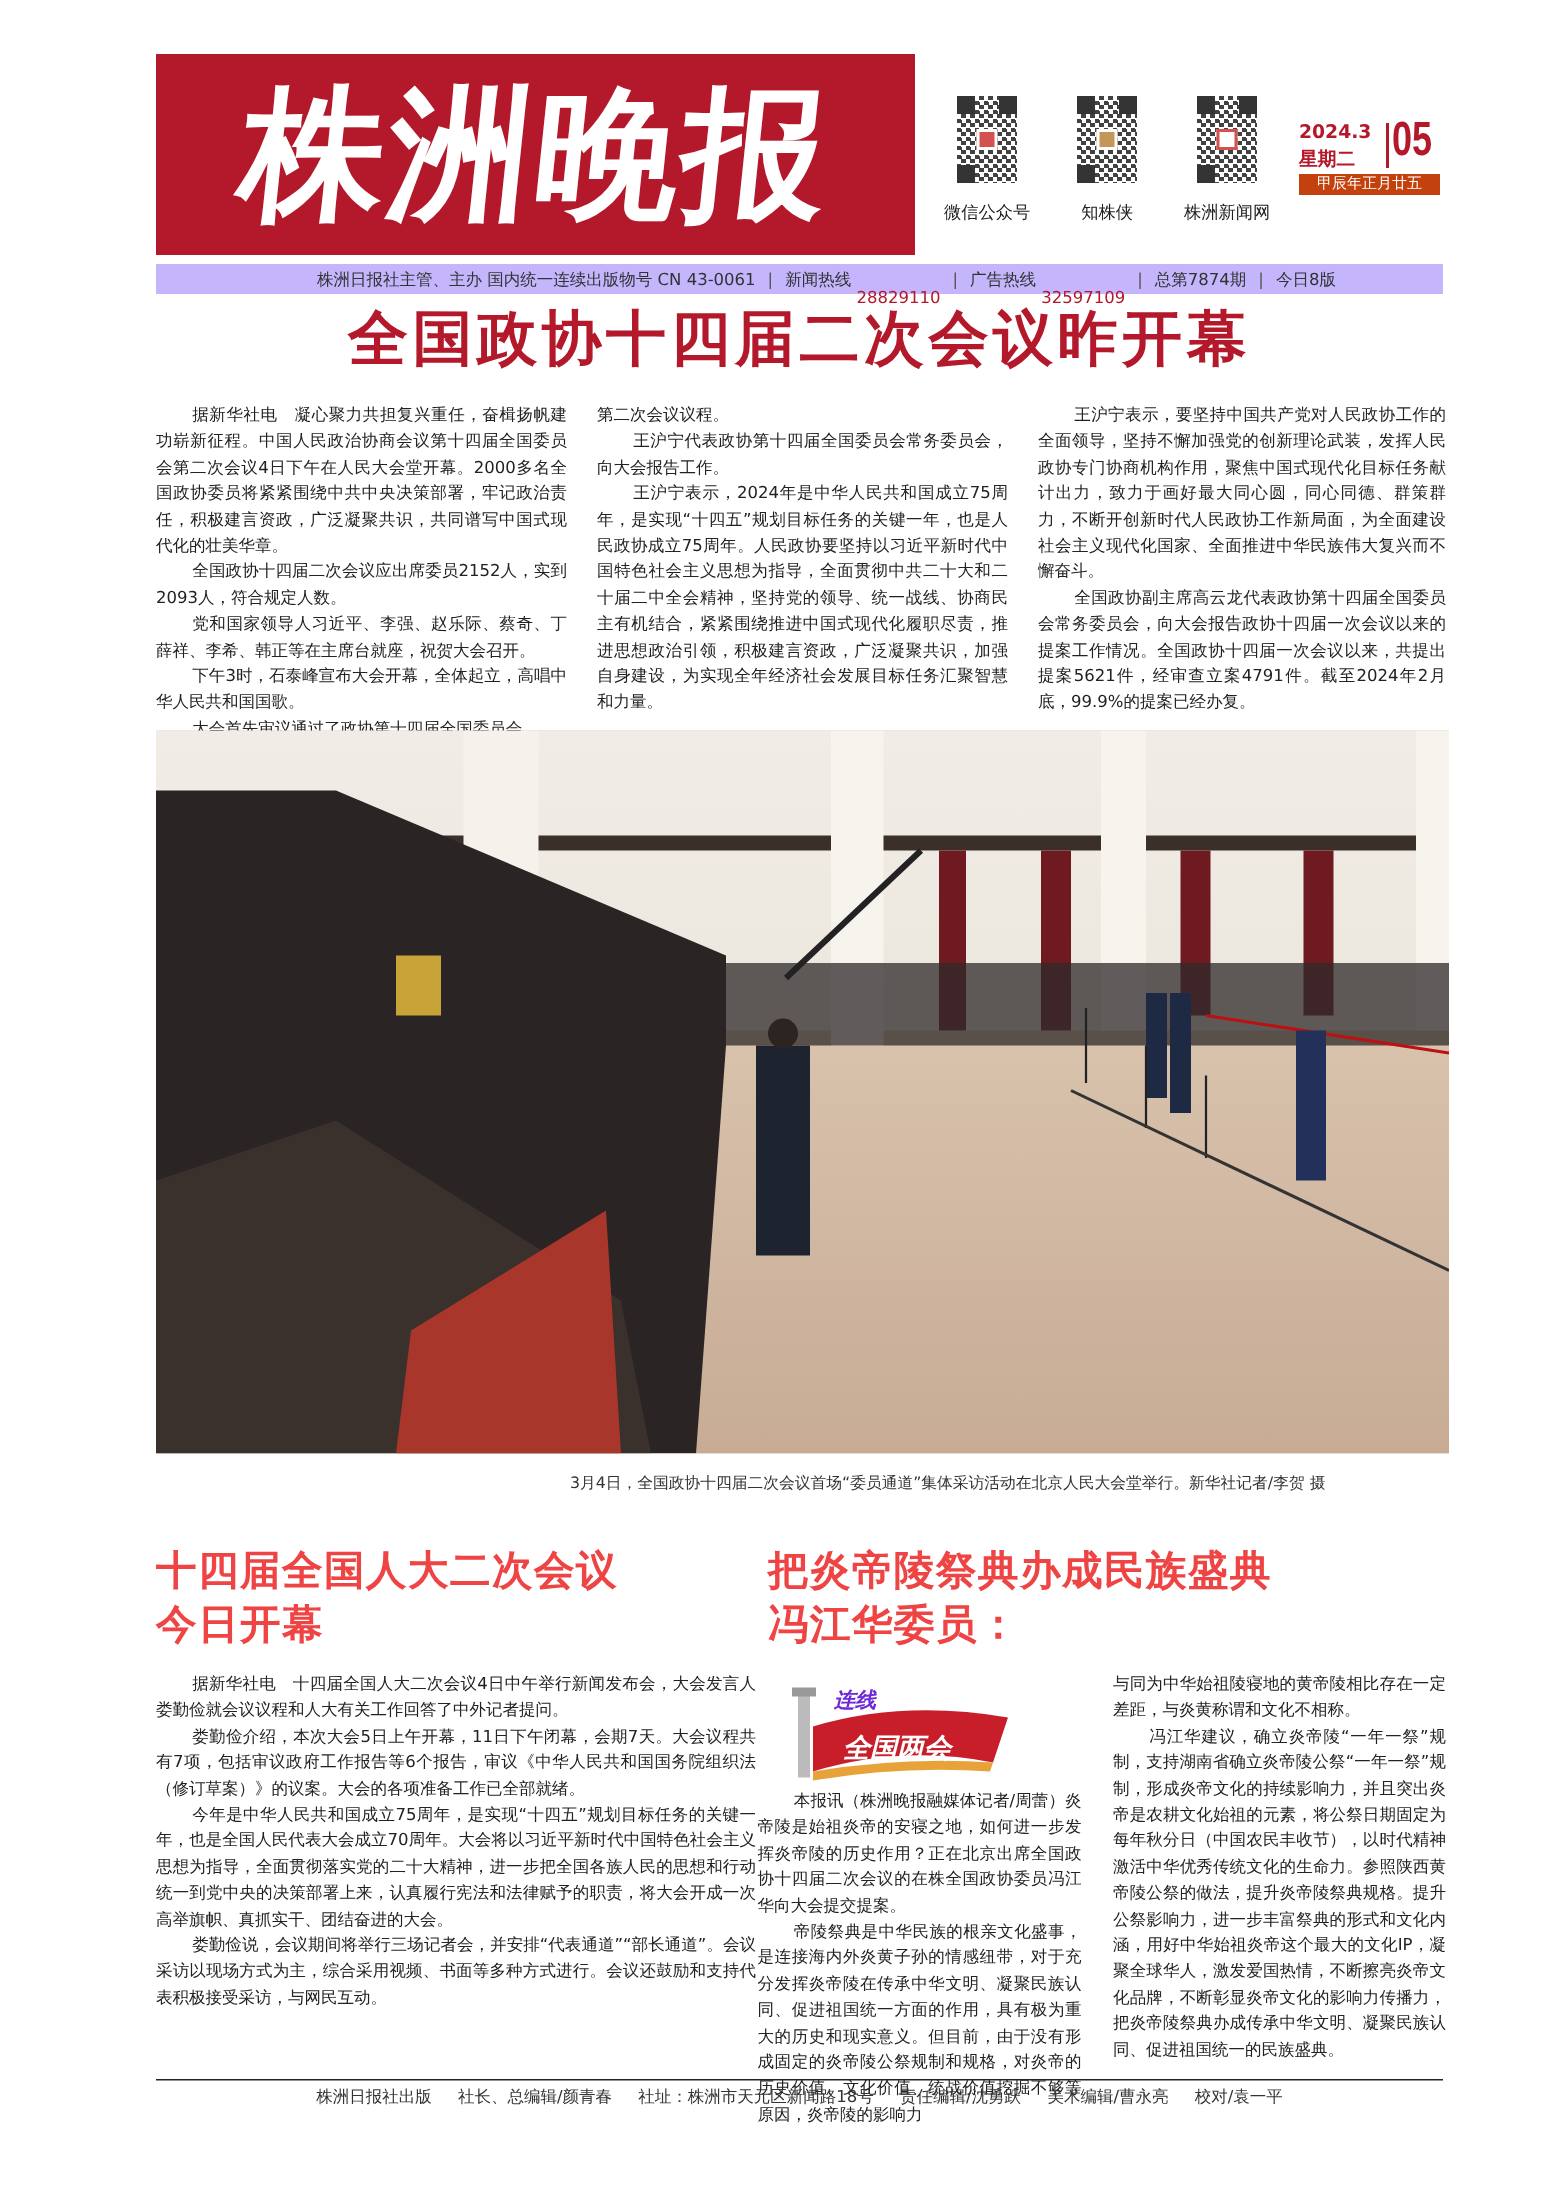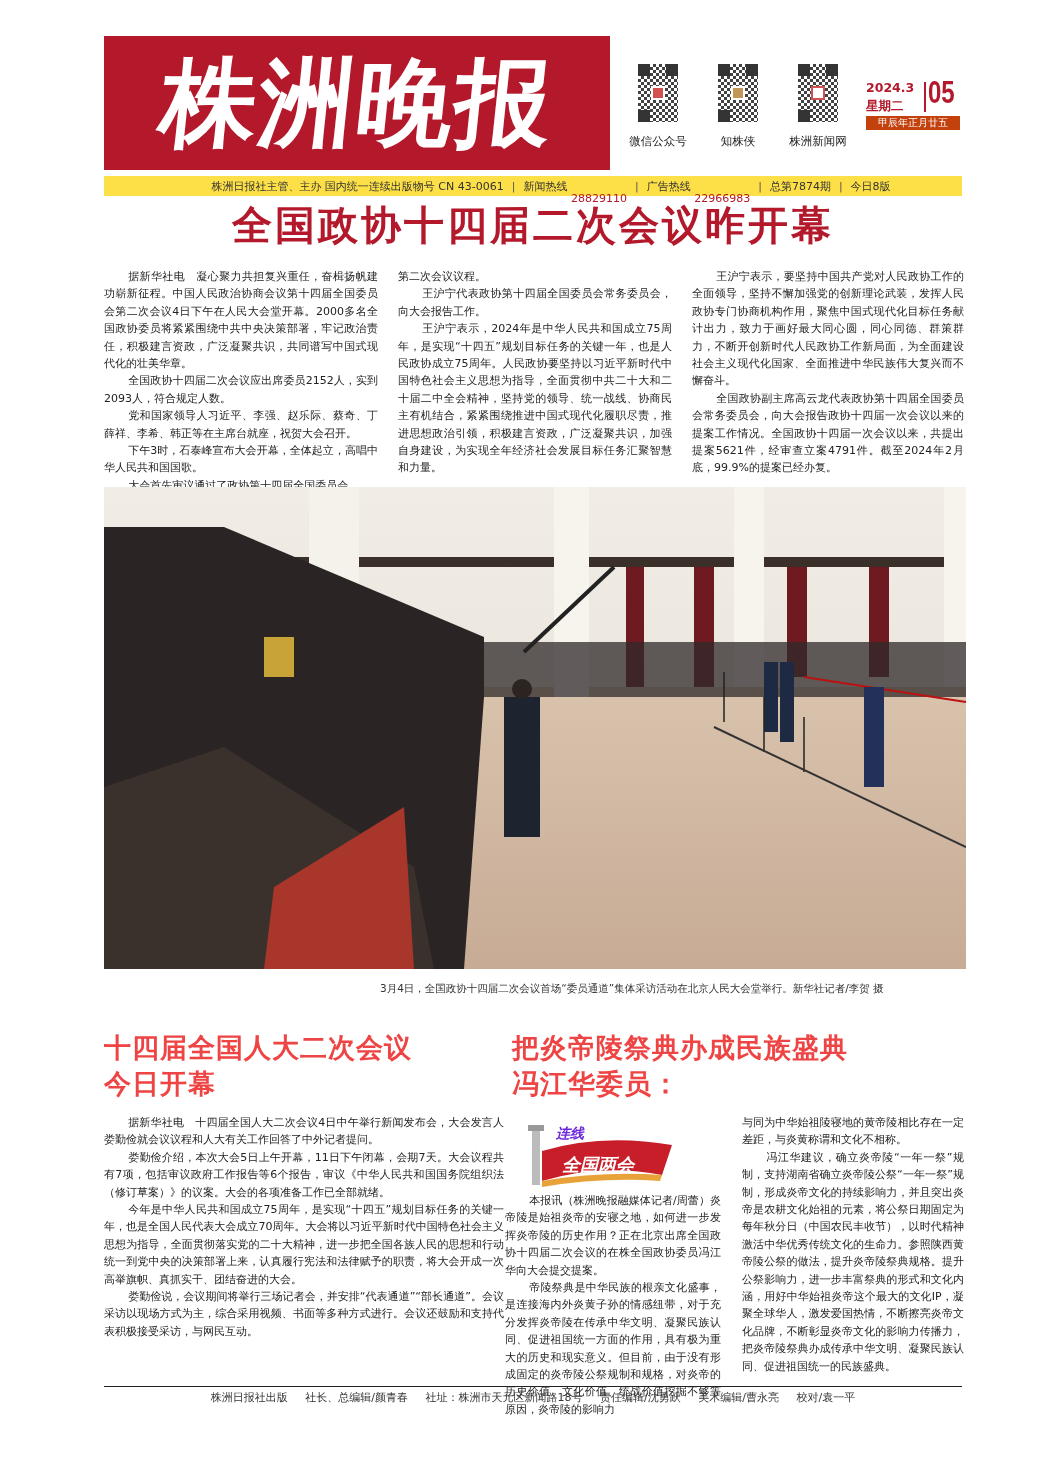--- a/index.html
+++ b/index.html
@@ -18,21 +18,21 @@
     background-position:0 0, 28px 0, 0 46px, 0 0;
     background-repeat:no-repeat,no-repeat,no-repeat,repeat; }
   .qr-center { position:absolute; left:13px; top:22px; width:14px; height:14px; background:#c33; border:2px solid #fff; }
   .qr-label { margin-top:12px; font-size:11.5px; color:#222; white-space:nowrap; }
   .datebox { position:absolute; left:866px; top:80px; width:100px; }
   .date-year { color:#b3182b; font-weight:bold; font-size:12.5px; position:absolute; left:0; top:0; }
   .date-week { color:#b3182b; font-weight:bold; font-size:12.5px; position:absolute; left:0; top:18px; }
   .date-sep { position:absolute; left:58px; top:2px; width:2px; height:30px; background:#b3182b; }
   .date-page { position:absolute; left:62px; top:-6px; color:#b3182b; font-weight:bold; font-size:32px; font-family:"Liberation Sans", sans-serif; transform:scaleX(0.75); transform-origin:left; }
   .date-lunar { position:absolute; left:0; top:36px; width:94px; height:14px; background:#c2410c; color:#fff; font-size:10px; text-align:center; line-height:14px; }
-  .infobar { position:absolute; left:104px; top:176px; width:858px; height:20px; background:#fde047; font-size:11px; color:#333; display:flex; align-items:center; justify-content:center; white-space:nowrap;padding-left:36px; }
+  .infobar { position:absolute; left:104px; top:176px; width:858px; height:20px; background:#c4b5fd; font-size:11px; color:#333; display:flex; align-items:center; justify-content:center; white-space:nowrap;padding-left:36px; }
   .infobar .sep { margin:0 8px; color:#555; }
   .infobar .red { color:#b3182b;margin-top:24px; }
   .headline { position:absolute; left:104px; top:198px; width:858px; text-align:center; color:#b3182b; font-weight:bold; font-size:40px; letter-spacing:3px; font-family:"DejaVu Sans", sans-serif; }
   .col { position:absolute; font-size:11px; line-height:17.4px; color:#222; text-align:justify; }
   .col p { text-indent:2.2em; }
   .col p.noindent { text-indent:0; }
   .photo { position:absolute; left:104px; top:487px; width:862px; height:482px; overflow:hidden; background:#d8d0c4; }
   .caption { position:absolute; left:380px; top:982px; font-size:10.5px; color:#333; white-space:nowrap; }
   .sub-headline { position:absolute; font-weight:bold; font-size:27px; line-height:36px; color:#ef4444; letter-spacing:1px; }
   .badge { position:absolute; left:512px; top:1123px; width:170px; height:66px; }
@@ -74,21 +74,21 @@
   <div class="date-sep"></div>
   <div class="date-page">05</div>
   <div class="date-lunar">甲辰年正月廿五</div>
 </div>
 
 <div class="infobar">
   <span>株洲日报社主管、主办 国内统一连续出版物号 CN 43-0061</span>
   <span class="sep">|</span>
   <span>新闻热线</span>&nbsp;<span class="red">28829110</span>
   <span class="sep">|</span>
-  <span>广告热线</span>&nbsp;<span class="red">22966983</span>
+  <span>广告热线</span>&nbsp;<span class="red">32597109</span>
   <span class="sep">|</span>
   <span>总第7874期</span>
   <span class="sep">|</span>
   <span>今日8版</span>
 </div>
 
 <div class="headline">全国政协十四届二次会议昨开幕</div>
 
 <div class="col" style="left:104px; top:268px; width:274px;">
   <p>据新华社电　凝心聚力共担复兴重任，奋楫扬帆建功崭新征程。中国人民政治协商会议第十四届全国委员会第二次会议4日下午在人民大会堂开幕。2000多名全国政协委员将紧紧围绕中共中央决策部署，牢记政治责任，积极建言资政，广泛凝聚共识，共同谱写中国式现代化的壮美华章。</p>

